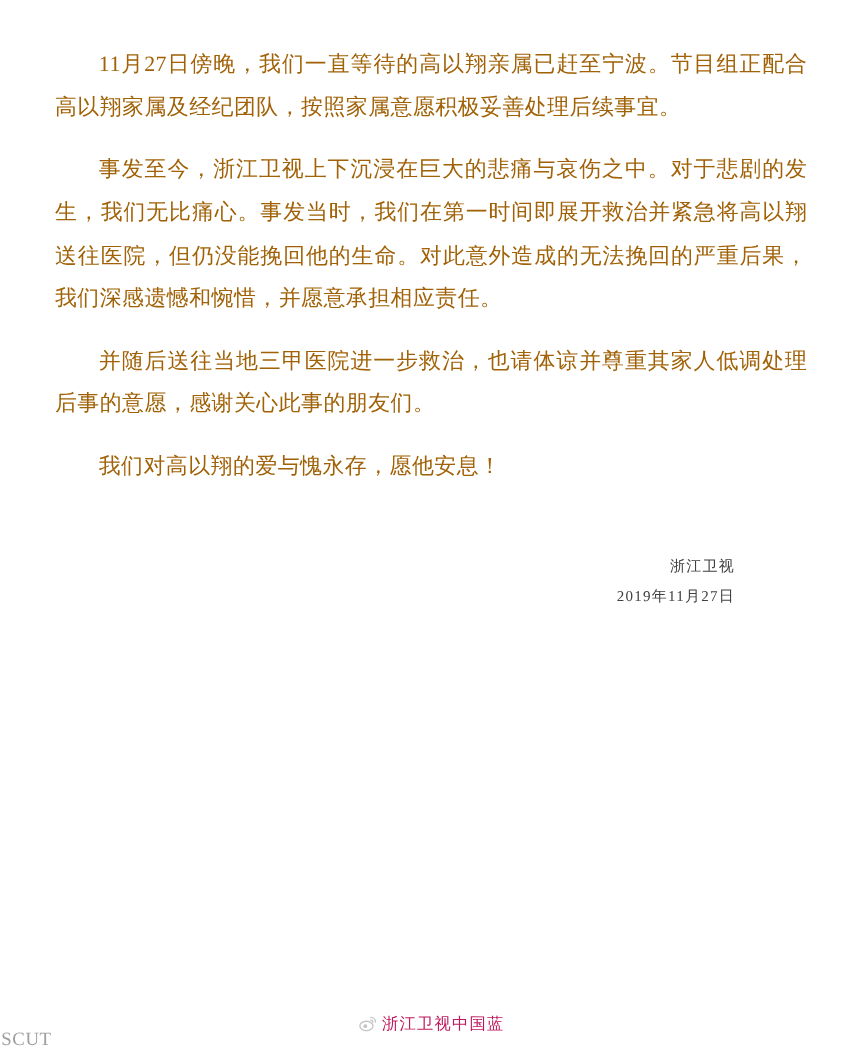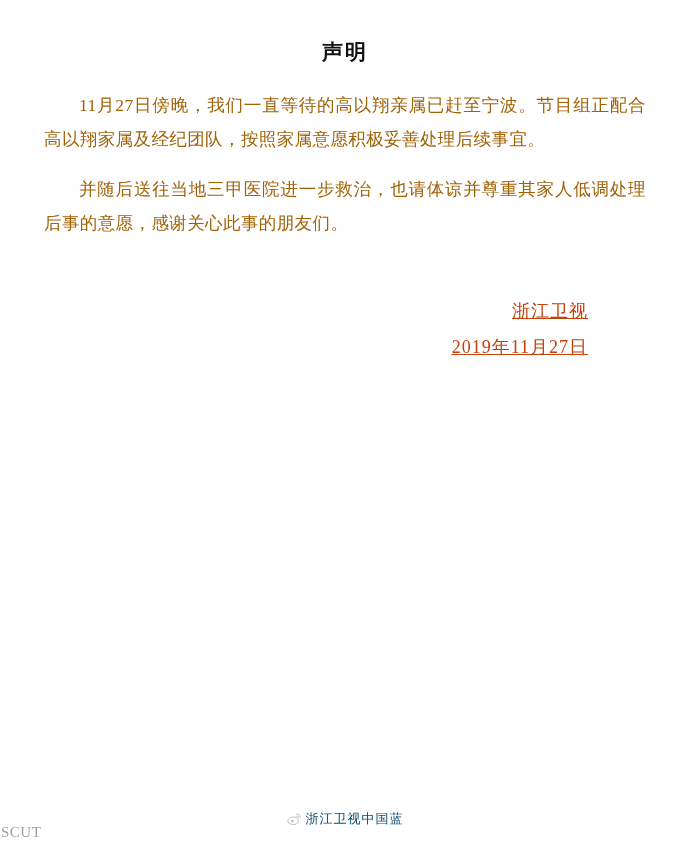--- a/index.html
+++ b/index.html
@@ -40,34 +40,33 @@
     margin: 0 0 16px 0;
     color: #a16207;
     letter-spacing: 0.4px;
   }
   .signature {
     margin-top: 52px;
     text-align: right;
     padding-right: 58px;
   }
   .sign-line {
-    font-size: 18px;
+    font-size: 12px;
     line-height: 2.0;
     letter-spacing: 1px;
-    color: #c2410c;
-    text-decoration: underline;
+    color: #404040;
   }
   .watermark {
     position: absolute;
     left: 0;
     right: 0;
     bottom: 14px;
     text-align: center;
     font-size: 13px;
-    color: #0c4a6e;
+    color: #be185d;
     letter-spacing: 1px;
     display: flex;
     align-items: center;
     justify-content: center;
     gap: 5px;
   }
   .weibo-icon {
     display: inline-block;
     width: 14px;
     height: 14px;
@@ -84,28 +83,29 @@
     letter-spacing: 0.5px;
     line-height: 1;
     padding: 0 0 2px 1px;
   }
 </style>
 </head>
 <body>
 
 <div class="page">
 
-  <div class="doc-title">声明</div>
 
   <p class="para">11月27日傍晚，我们一直等待的高以翔亲属已赶至宁波。节目组正配合高以翔家属及经纪团队，按照家属意愿积极妥善处理后续事宜。</p>
 
+  <p class="para">事发至今，浙江卫视上下沉浸在巨大的悲痛与哀伤之中。对于悲剧的发生，我们无比痛心。事发当时，我们在第一时间即展开救治并紧急将高以翔送往医院，但仍没能挽回他的生命。对此意外造成的无法挽回的严重后果，我们深感遗憾和惋惜，并愿意承担相应责任。</p>
 
 
   <p class="para">并随后送往当地三甲医院进一步救治，也请体谅并尊重其家人低调处理后事的意愿，感谢关心此事的朋友们。</p>
 
+  <p class="para">我们对高以翔的爱与愧永存，愿他安息！</p>
 
   <div class="signature">
     <div class="sign-line">浙江卫视</div>
     <div class="sign-line">2019年11月27日</div>
   </div>
 
   <div class="watermark">
     <span class="weibo-icon">
       <svg width="14" height="14" viewBox="0 0 16 16" aria-hidden="true">
         <ellipse cx="7" cy="10" rx="6" ry="4.3" fill="none" stroke="#c4c4c4" stroke-width="1.2"></ellipse>

